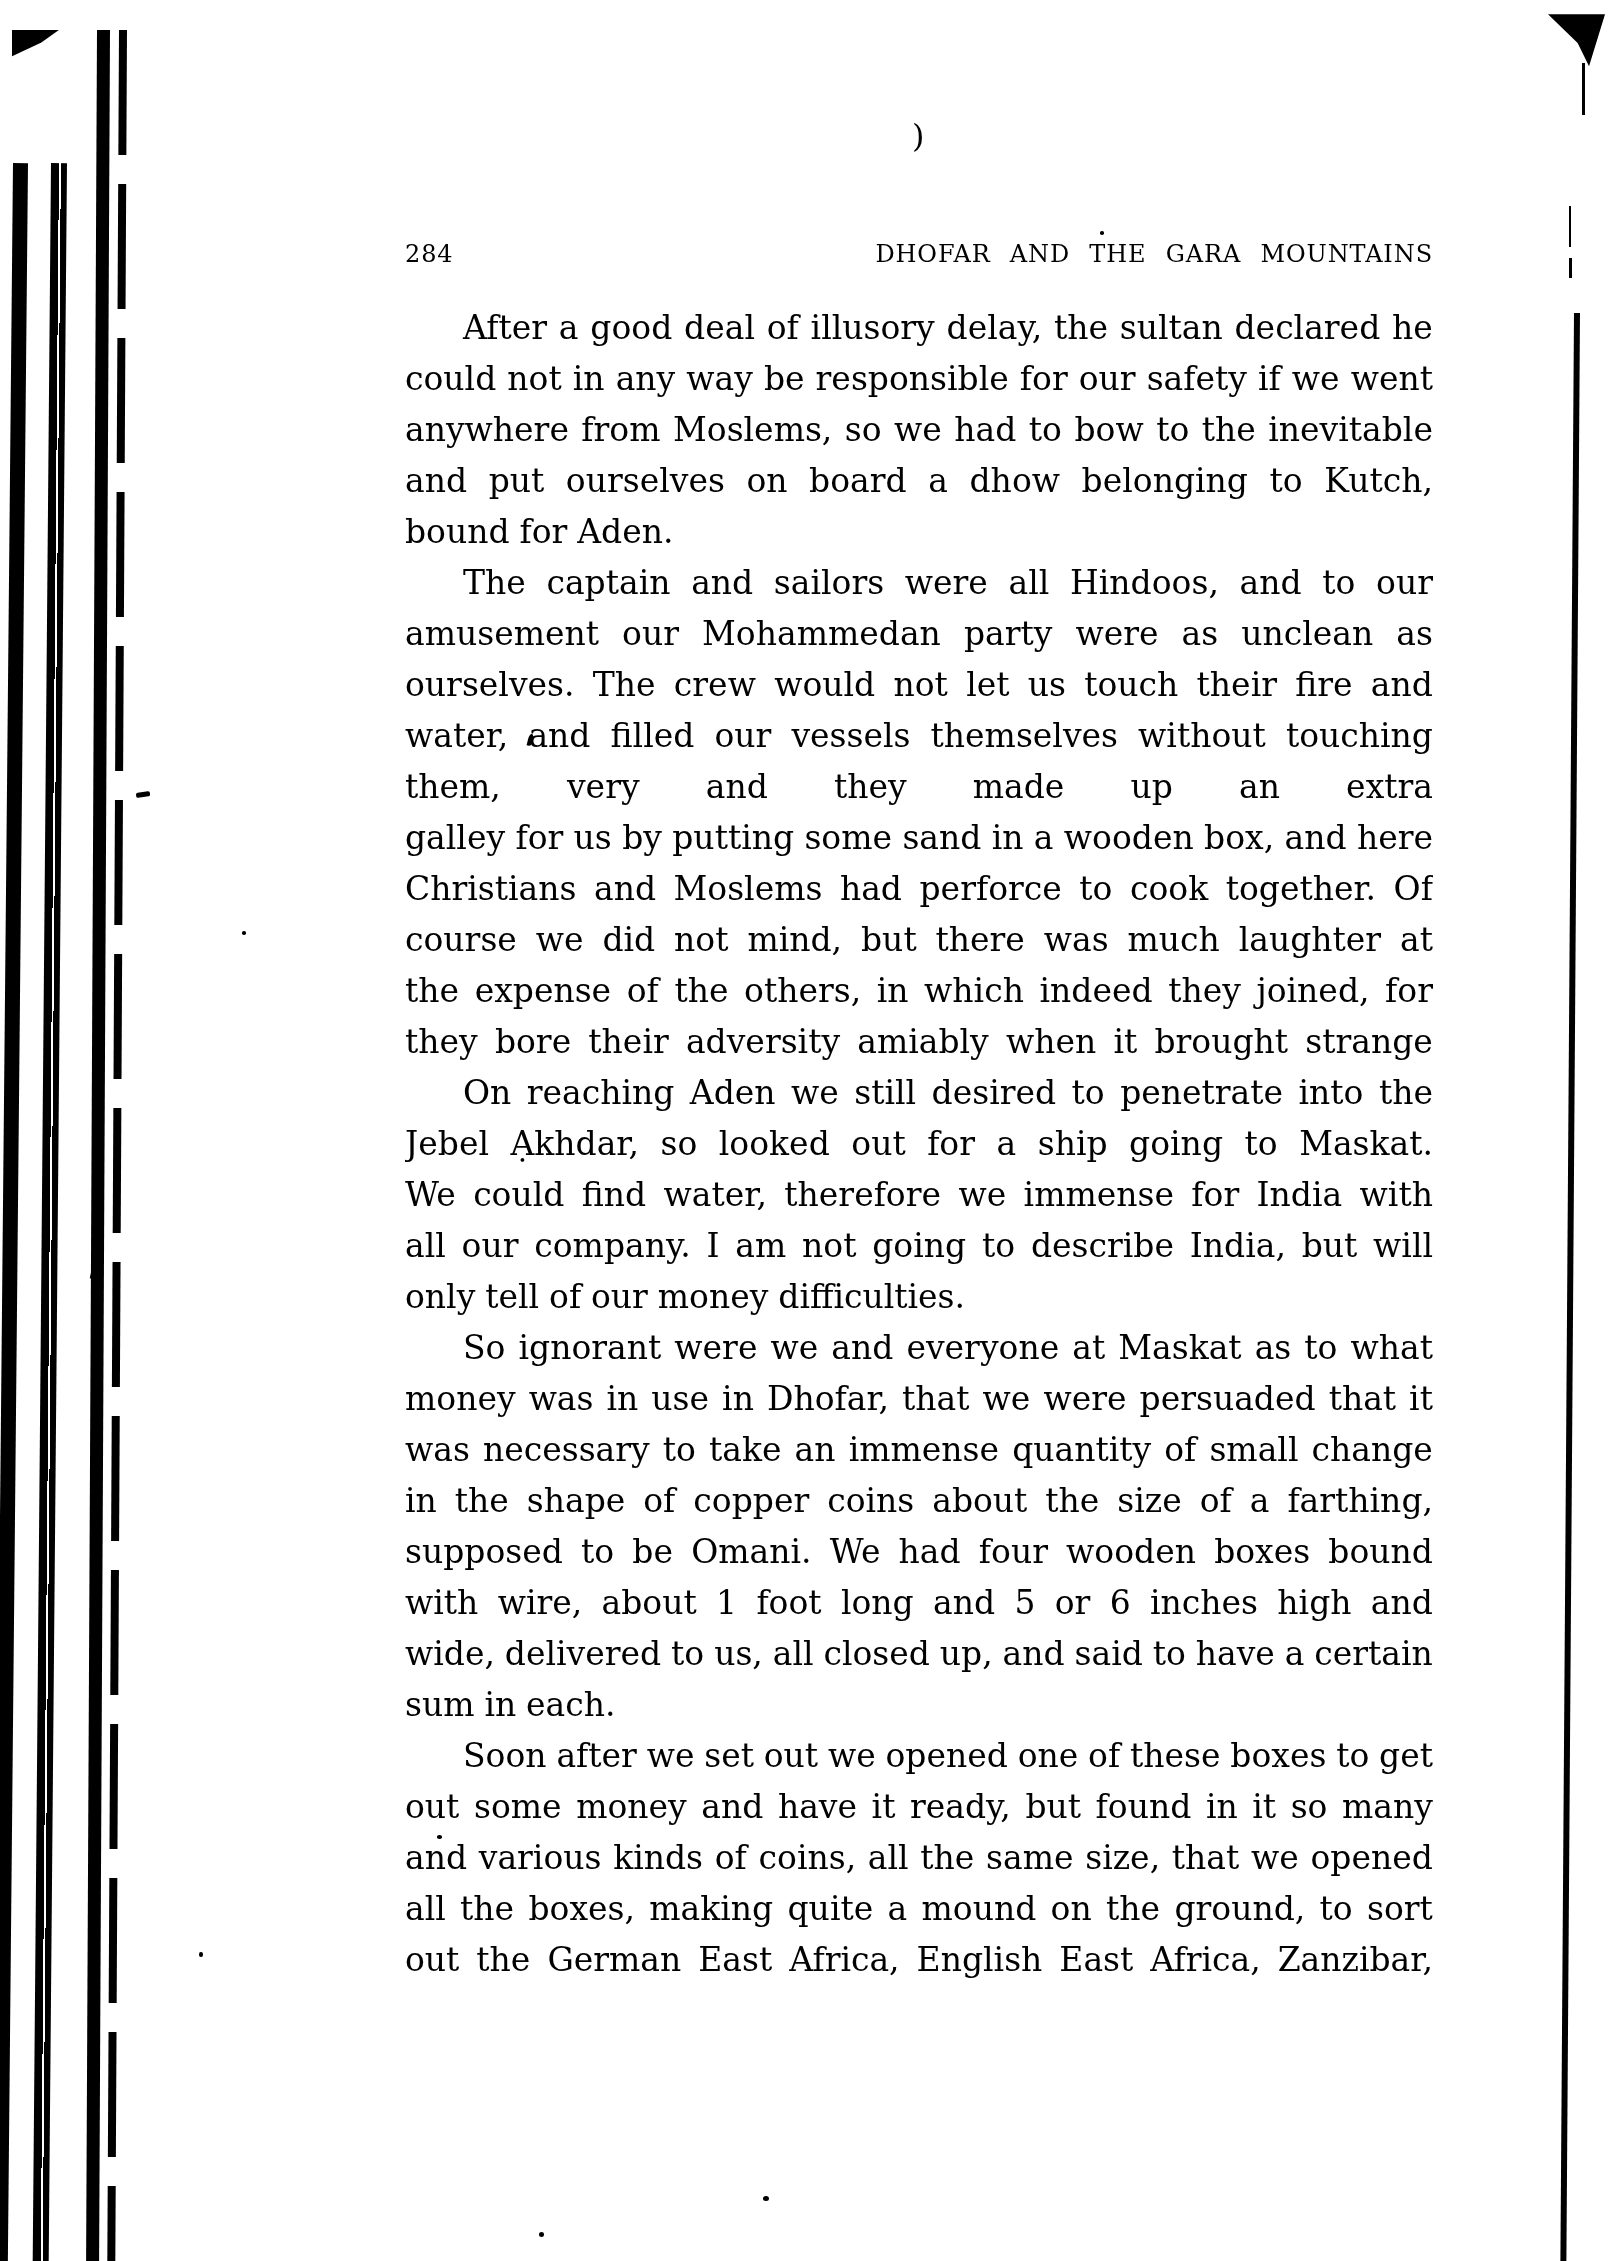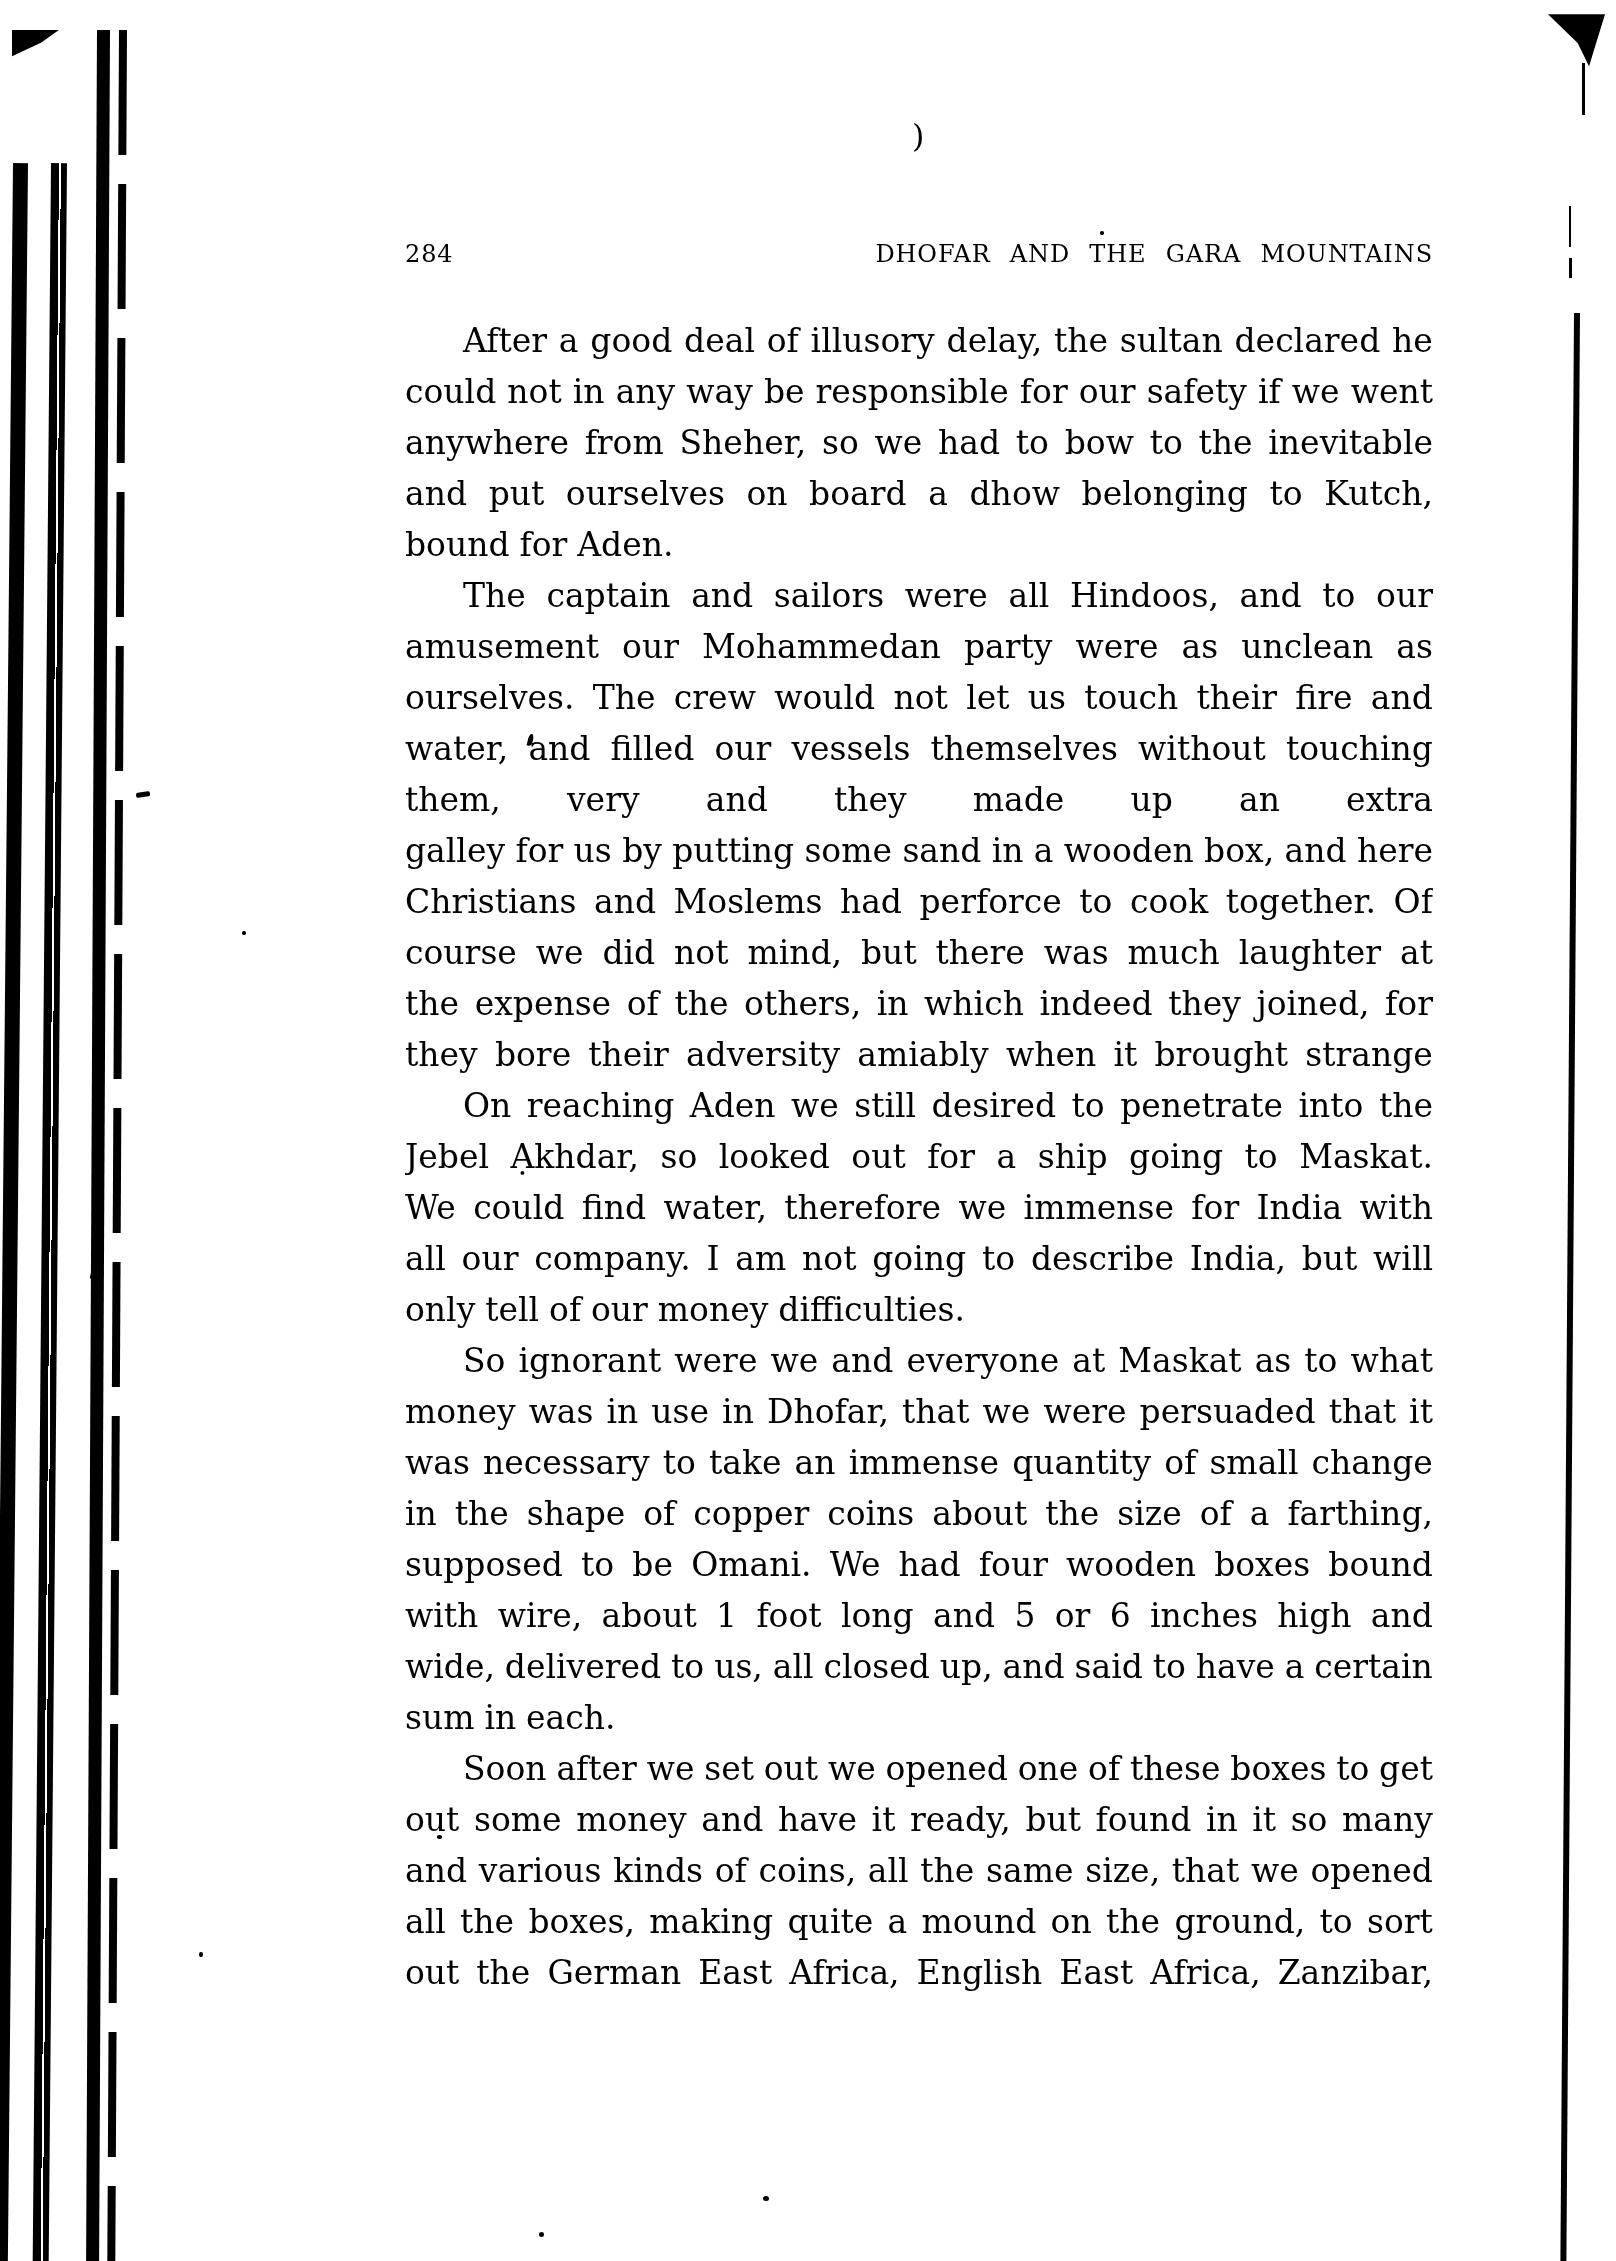--- a/index.html
+++ b/index.html
@@ -53,21 +53,21 @@
   .runtitle{
     display:block;text-align:right;
     letter-spacing:0.9px;word-spacing:10.7px;white-space:nowrap;
   }
   .stray{
     position:absolute;left:912px;top:118px;
     font-size:32px;line-height:36px;
   }
   
   .bodytext{
-    position:absolute;left:405px;top:315px;width:1028px;
+    position:absolute;left:405px;top:302px;width:1028px;
     font-size:33px;
   }
   .para{margin:0;padding:0;}
   .tline{
     display:flex;justify-content:space-between;align-items:baseline;
     line-height:51px;height:51px;overflow:hidden;
   }
   .tline.first{padding-left:58px;}
   .tline.last{justify-content:flex-start;gap:0.30em;}
   .w{white-space:pre;}
@@ -132,21 +132,21 @@
           <span class="w">for</span>
           <span class="w">our</span>
           <span class="w">safety</span>
           <span class="w">if</span>
           <span class="w">we</span>
           <span class="w">went</span>
         </div>
         <div class="tline">
           <span class="w">anywhere</span>
           <span class="w">from</span>
-          <span class="w">Sheher,</span>
+          <span class="w">Moslems,</span>
           <span class="w">so</span>
           <span class="w">we</span>
           <span class="w">had</span>
           <span class="w">to</span>
           <span class="w">bow</span>
           <span class="w">to</span>
           <span class="w">the</span>
           <span class="w">inevitable</span>
         </div>
         <div class="tline">

